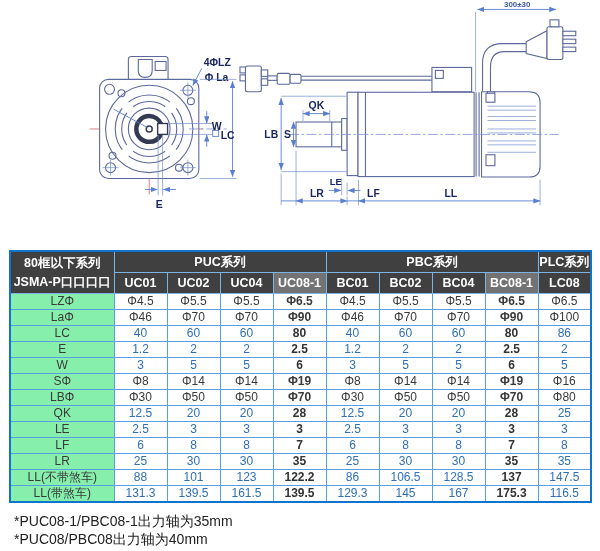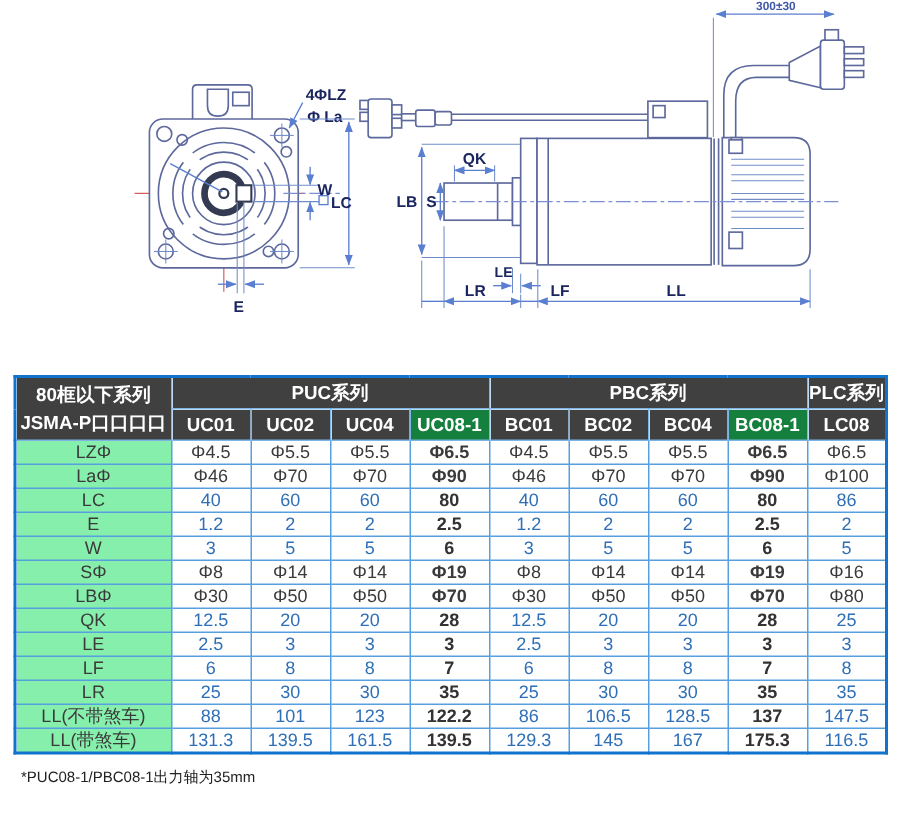--- a/index.html
+++ b/index.html
@@ -11,28 +11,28 @@
   .dim{stroke:#5b7fd0;stroke-width:0.9;fill:none;}
   .red{stroke:#d3605c;stroke-width:0.8;}
   .cdash{stroke:#7b8fd4;stroke-width:0.8;stroke-dasharray:10 2.5 2.5 2.5;fill:none;}
   .lbl{font-family:"Liberation Sans",sans-serif;font-size:10.5px;font-weight:bold;fill:#1b2660;}
   .lbl-sm{font-family:"Liberation Sans",sans-serif;font-size:9.5px;font-weight:bold;fill:#1b2660;}
   .lbl-xs{font-family:"Liberation Sans",sans-serif;font-size:8px;font-weight:bold;fill:#3f57a8;}
   .tablewrap{padding:2px 0 0 9px;}
   table{border-collapse:collapse;table-layout:fixed;width:582px;border:2px solid #1273cc;}
   th,td{padding:0;text-align:center;vertical-align:middle;overflow:hidden;white-space:nowrap;}
   thead th{background:#404040;color:#fff;font-size:12.5px;font-weight:bold;border:1px solid #7db4e6;height:20px;}
-  thead th.dark{background:#15803d;}
+  thead th.dark{background:#737373;}
   th.corner div{line-height:1.5;}
   tbody th,tbody td{border:1px solid #56a0e0;height:15px;font-size:12px;line-height:15px;}
   tbody th.rlabel{color:#3a3a3a;font-weight:400;background:#86efac;}
   tbody td{color:#2e6fb8;background:#fff;}
   tbody tr.phi td{color:#3a3a3a;}
   tbody td.emph{color:#333;font-weight:bold;}
-  .footnotes{padding:9px 0 0 5px;font-size:10px;color:#222;line-height:1.3;}
+  .footnotes{padding:9px 0 0 5px;font-size:14px;color:#222;line-height:1.3;}
 </style>
 </head>
 <body>
 
 <svg class="diagram" width="600" height="248" viewBox="0 0 600 250" xmlns="http://www.w3.org/2000/svg">
   <defs>
     <marker id="ar" viewBox="0 0 8 6" markerWidth="8" markerHeight="6" refX="7.5" refY="3" orient="auto-start-reverse">
       <path d="M0,0 L8,3 L0,6 Z" fill="#5b7fd0"></path>
     </marker>
   </defs>
@@ -393,14 +393,15 @@
           <td>129.3</td>
           <td>145</td>
           <td>167</td>
           <td class="emph">175.3</td>
           <td>116.5</td>
         </tr>
       </tbody>
   </table>
   <div class="footnotes">
     <div>*PUC08-1/PBC08-1出力轴为35mm</div>
+    <div>*PUC08/PBC08出力轴为40mm</div>
   </div>
 </div>
 
 </body></html>

